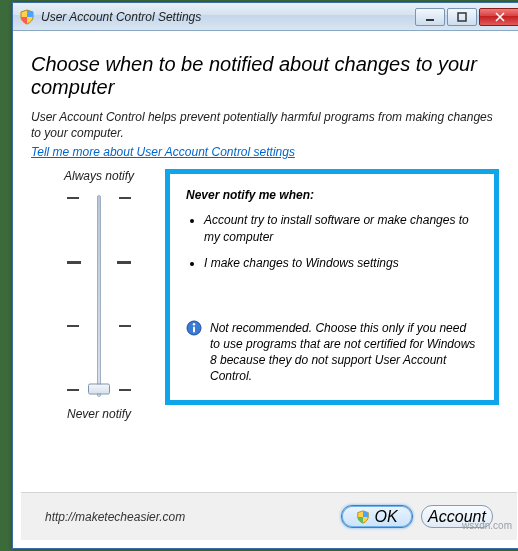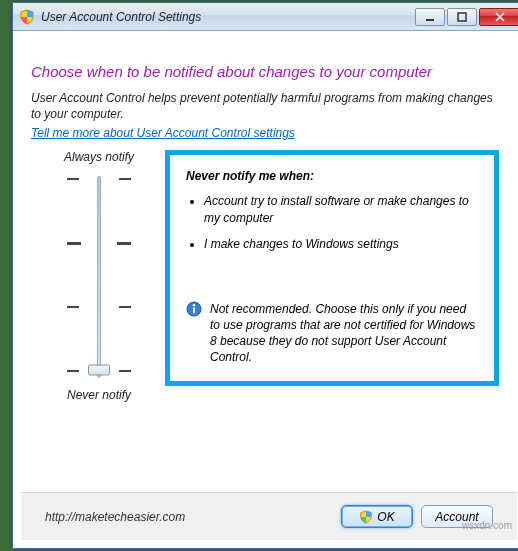--- a/index.html
+++ b/index.html
@@ -47,23 +47,23 @@
   background: linear-gradient(#f07b7b, #d94040 45%, #c52020 46%, #e25b5b);
   border-color: #8a1c1c;
   color: #fff;
 }
 .client {
   position: absolute;
   left: 8px; right: 8px; top: 36px; bottom: 8px;
   background: #fff;
 }
 .heading {
-  color: #a21caf;
-  font-size: 15px;
-  margin: 24px 10px 10px 10px;
+  color: #000000;
+  font-size: 20px;
+  margin: 14px 10px 10px 10px;
 }
 .desc { margin: 0 18px 2px 10px; color: #222; line-height: 1.35; }
 .link { color: #0066cc; text-decoration: underline; cursor: pointer; display: inline-block; margin: 2px 0 10px 10px; }
 .body-area { display: flex; padding: 0 18px 0 18px; }
 .slider-col { width: 120px; }
 .slider-top-label, .slider-bot-label { text-align: center; font-size: 12px; color: #222; }
 .slider-track-wrap {
   position: relative; height: 210px; margin: 8px auto 6px auto; width: 64px;
 }
 .slider-track {
@@ -103,24 +103,24 @@
   background: #f0f0f0;
   border-top: 1px solid #d4d4d4;
   display: flex; align-items: center;
   padding: 0 24px;
 }
 .footer .url { flex: 1; color: #333; }
 .btn {
   min-width: 72px; height: 23px;
   border: 1px solid #8a9bae;
   background: linear-gradient(#f7fbff, #e2ebf5);
-  border-radius: 5px;
+  border-radius: 11px;
   margin-left: 8px;
   display: flex; align-items: center; justify-content: center;
-  font-size: 12px;
+  font-size: 16px;
   cursor: pointer;
 }
 .btn.default {
   border-color: #3d7fc1;
   box-shadow: 0 0 0 1px #6fb1e8 inset, 0 0 3px #6fb1e8;
   background: linear-gradient(#eaf4ff, #c9e2fb);
 }
 </style>
 </head>
 <body>

